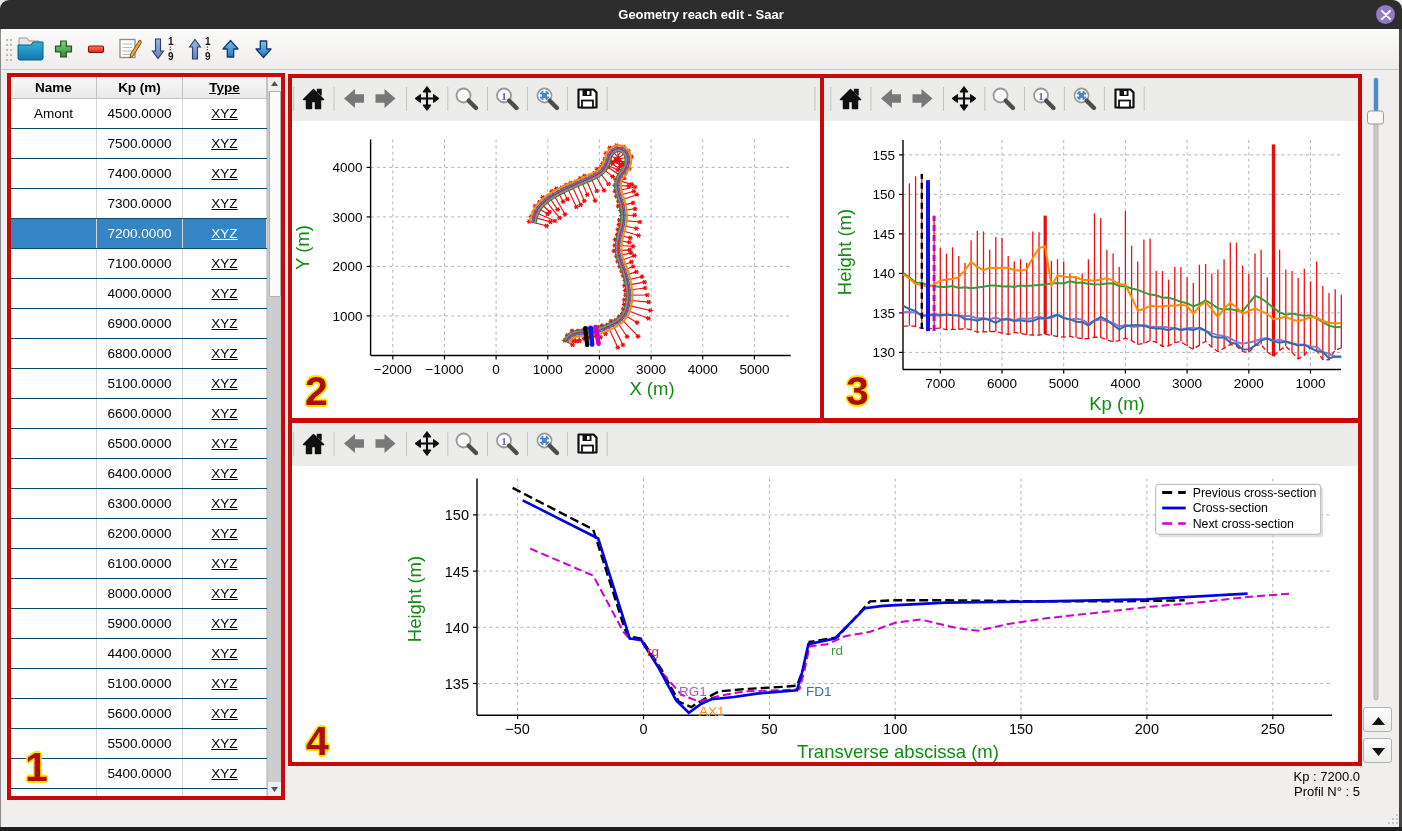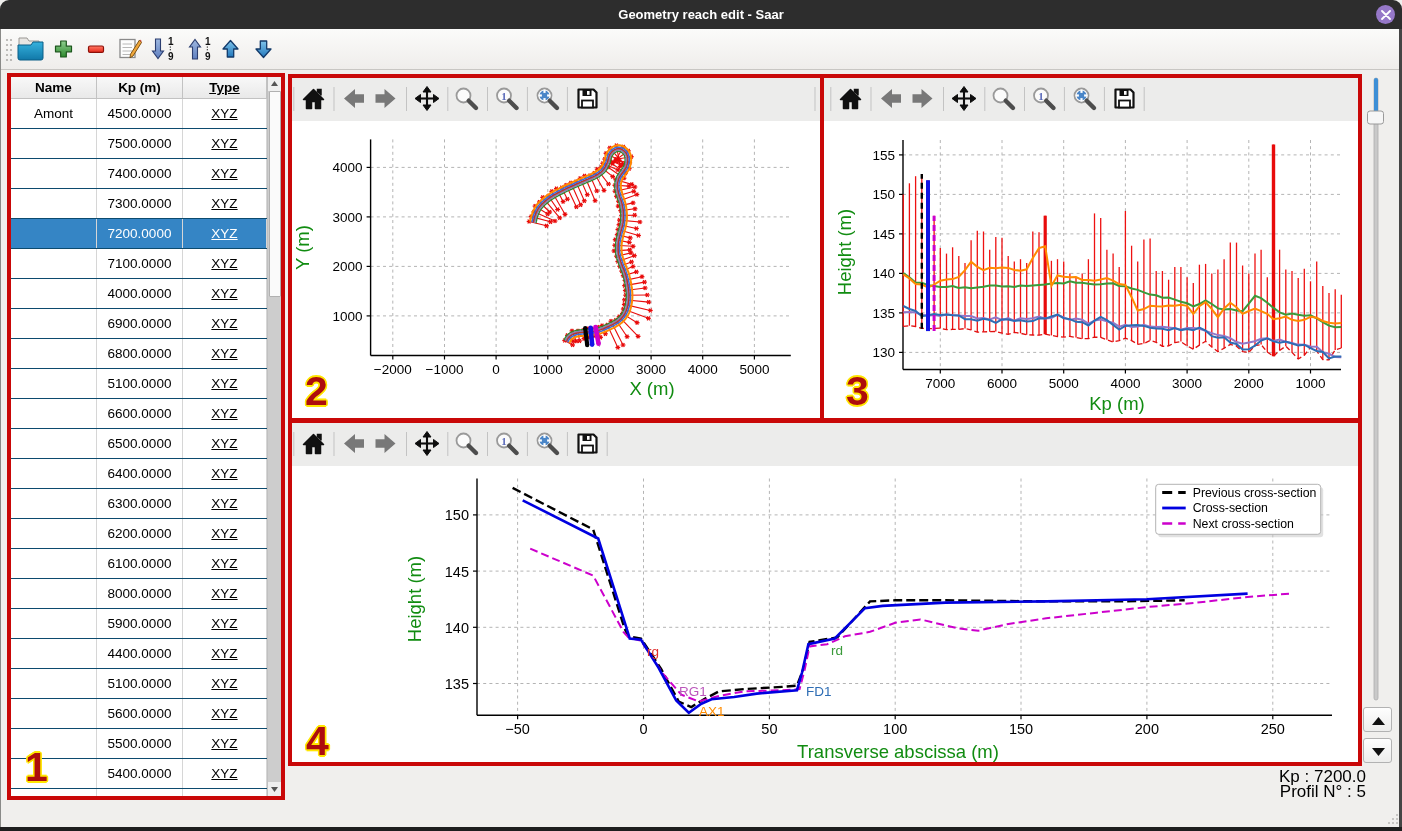--- a/index.html
+++ b/index.html
@@ -26,21 +26,21 @@
 .tc { position:absolute; top:0; bottom:0; display:flex; align-items:center; justify-content:center; font-size:13.5px; border-right:1px solid #d6d6d6; }
 .c1 { left:0; width:86px; } .c2 { left:86px; width:86px; } .c3 { left:172px; width:84px;text-decoration:underline; }
 .thead .tc { font-size:13.5px; border-right:1px solid #c2c2c2; }
 #tsb { position:absolute; right:0; top:0; width:14px; height:719px; background:#cdcdcd; border-left:1px solid #c0c0c0; }
 #tsb .btn { position:absolute; left:0; width:13px; height:14px; background:#efefef; }
 #tsb .thumb { position:absolute; left:0.5px; top:14px; width:12px; height:206px; background:#fafafa; border:1px solid #b0b0b0; border-radius:1px; }
 .num { position:absolute; font-size:41px; font-weight:bold; line-height:41px; color:#ad0d0d; text-shadow:-1.6px 0 0 #ffe600, 1.6px 0 0 #ffe600, 0 -1.6px 0 #ffe600, 0 1.6px 0 #ffe600, -1.2px -1.2px 0 #ffe600, 1.2px -1.2px 0 #ffe600, -1.2px 1.2px 0 #ffe600, 1.2px 1.2px 0 #ffe600; z-index:30; }
 #slider { position:absolute; left:1367px; top:76px; width:17px; height:630px; }
 .rbtn { position:absolute; width:29px; height:25px; background:linear-gradient(#fefefe,#ededec); border:1px solid #b2b2b2; border-radius:3px; }
 .rbtn svg { position:absolute; left:8px; top:8.5px; }
-#ktext { position:absolute; right:36px; top:770px; text-align:right; font-size:17px; color:#000; line-height:14.5px; }
+#ktext { position:absolute; right:42px; top:770px; text-align:right; font-size:13px; color:#000; line-height:14.5px; }
 </style></head>
 <body>
 <div id="titlebar">
     <div class="t">Geometry reach edit - Saar</div>
 <div id="closebtn">
       <svg width="10" height="10">
         <path d="M1 1 L9 9 M9 1 L1 9" stroke="#fff" stroke-width="1.8" stroke-linecap="round"></path>
       </svg>
     </div>
 </div>

